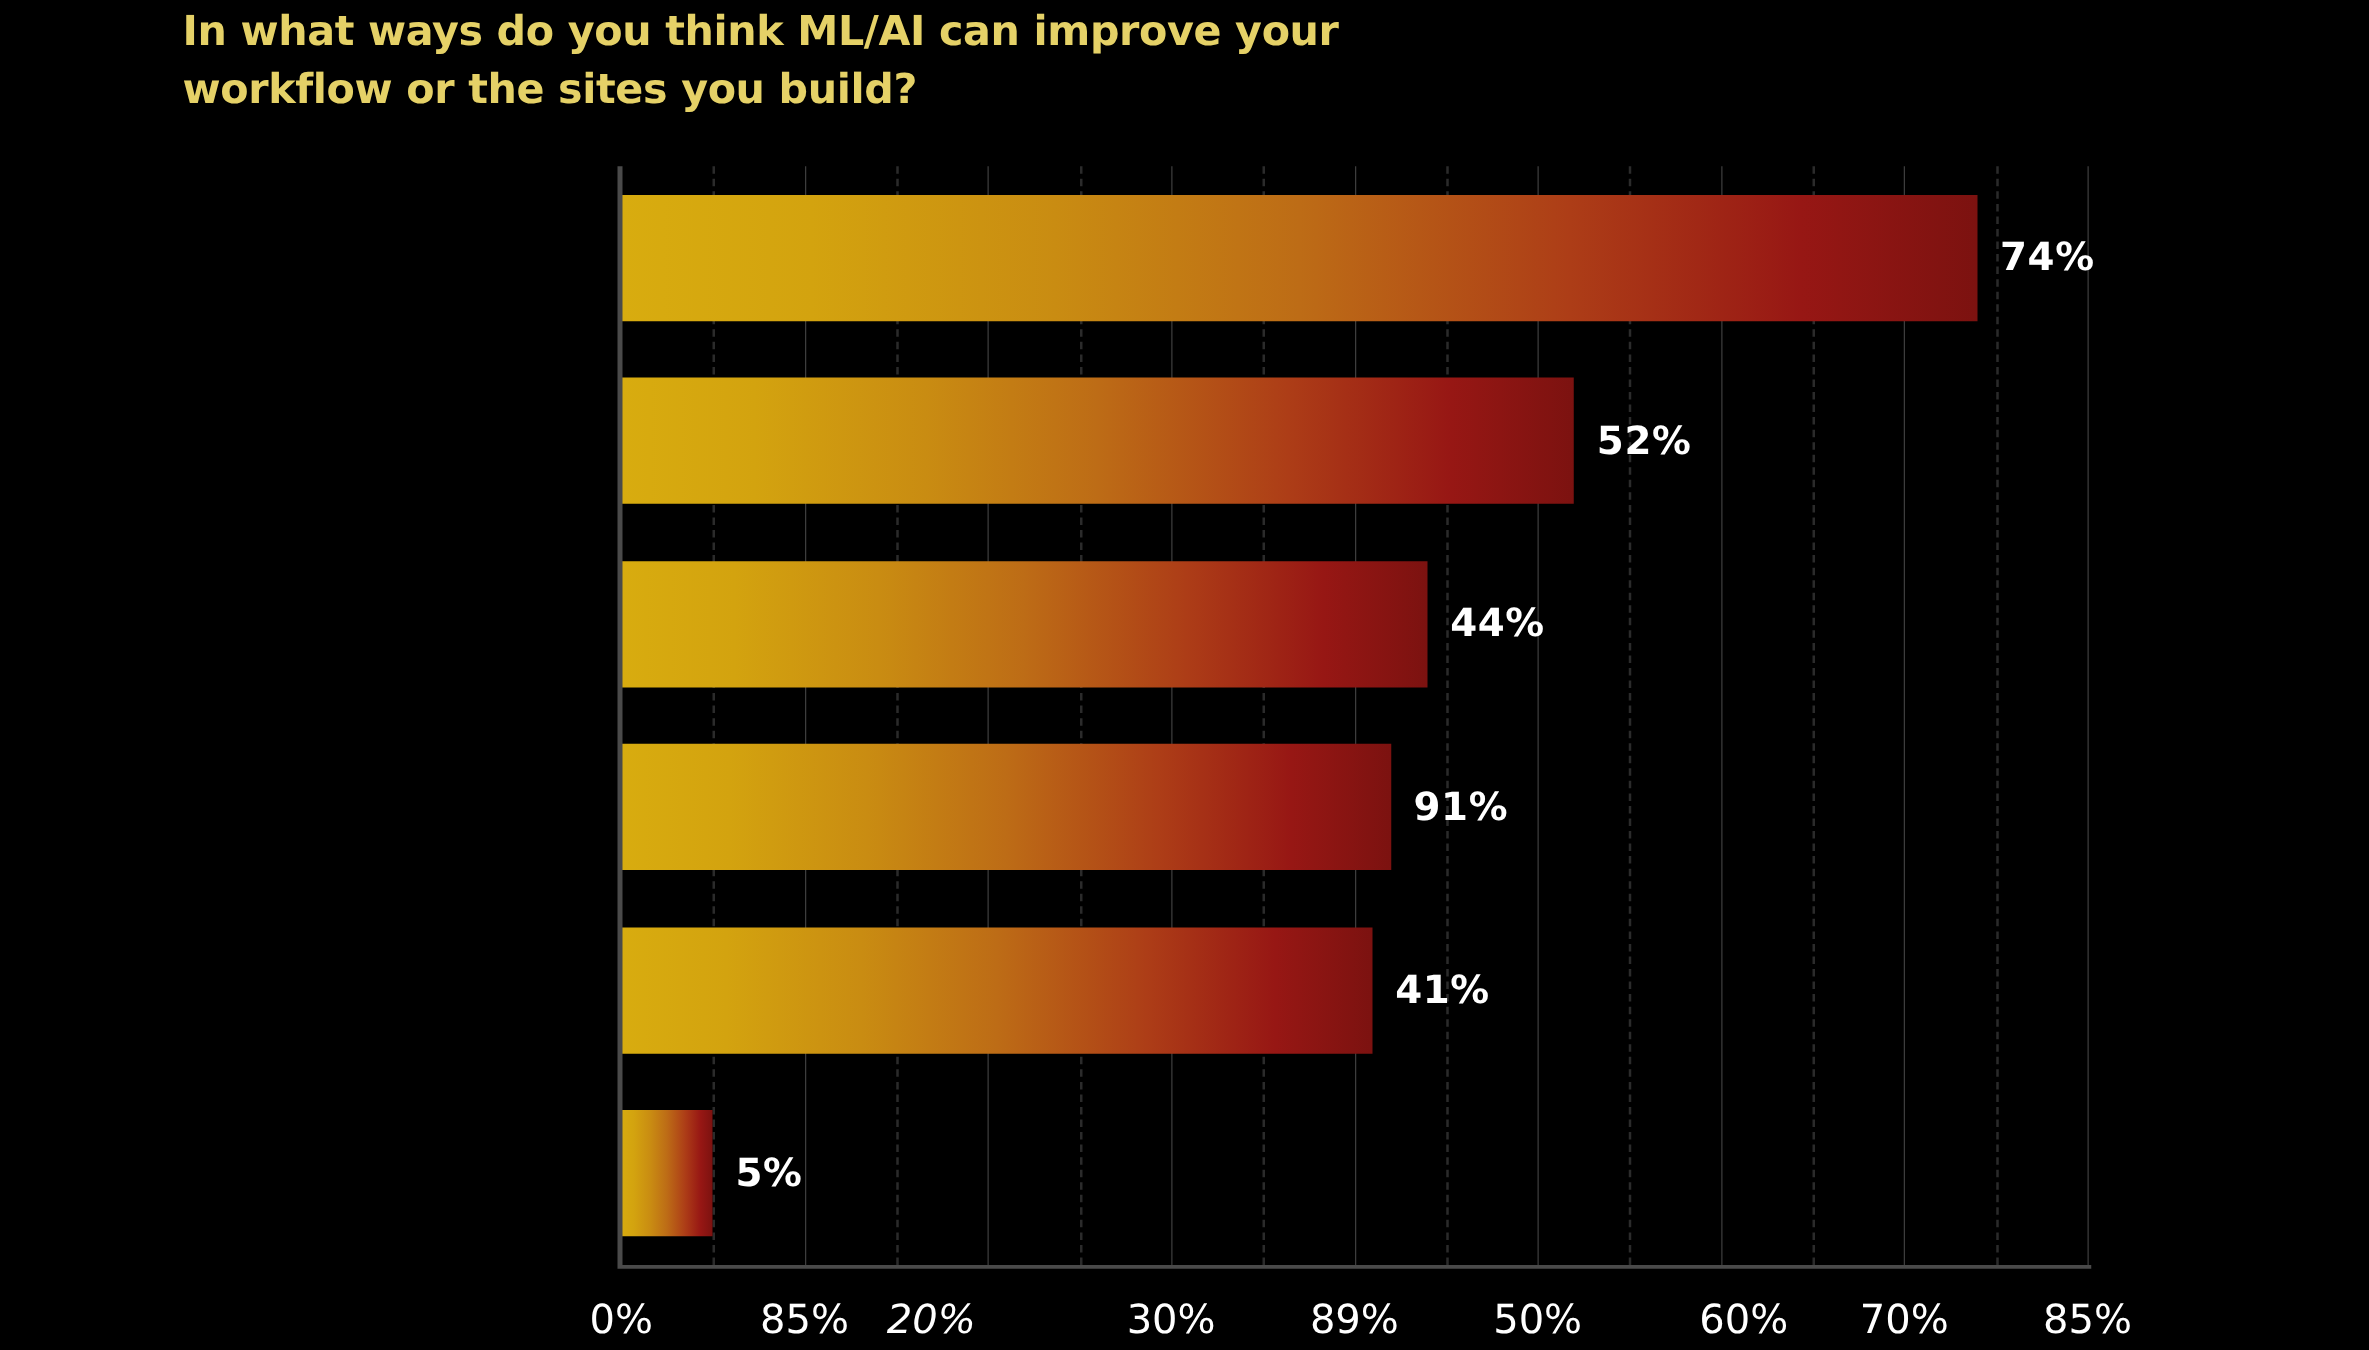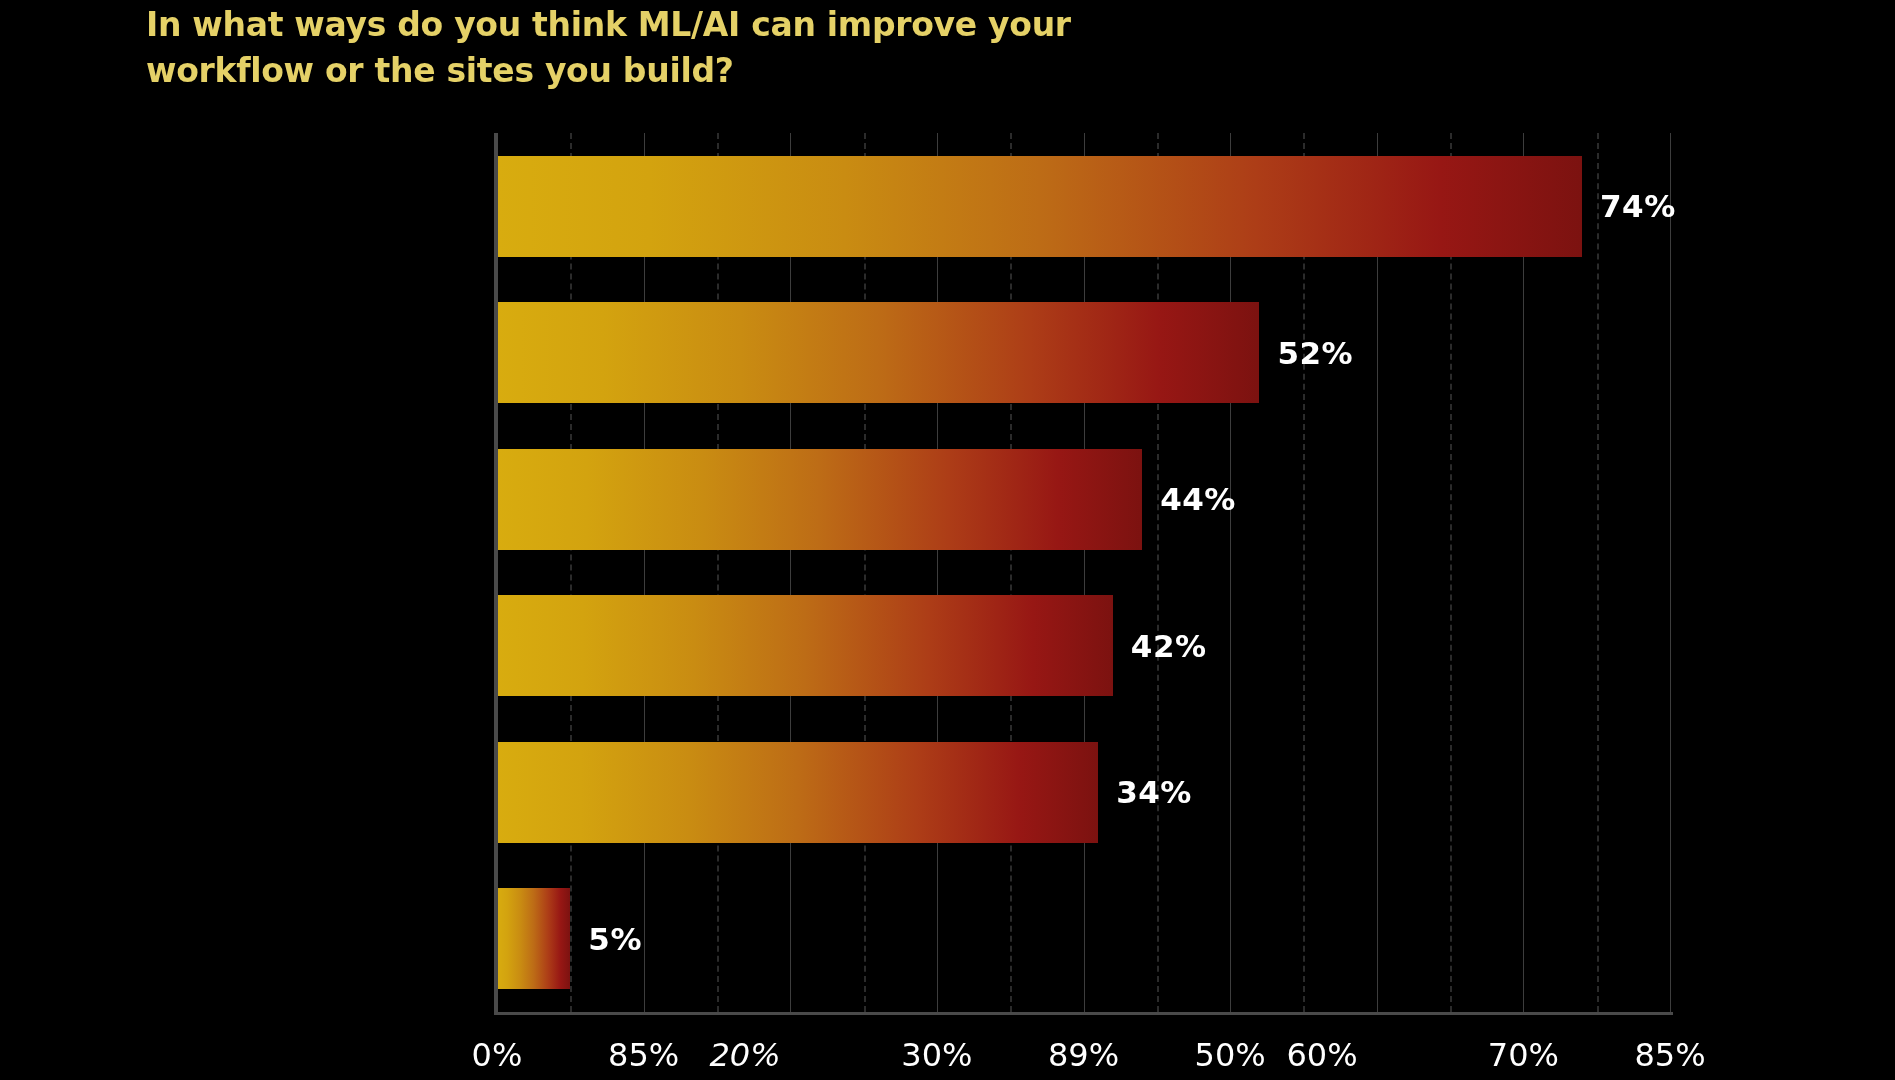--- a/index.html
+++ b/index.html
@@ -166,25 +166,25 @@
         <div class="bar-row" style="top: 169.208px; height: 101.085px;">
           <div class="bar" style="width: 762.45px;"></div>
           <div class="bar-value" style="left: 780.45px;">52%</div>
         </div>
         <div class="bar-row" style="top: 315.707px; height: 101.085px; text-align: center;">
           <div class="bar" style="width: 645.15px;"></div>
           <div class="bar-value" style="left: 663.15px;">44%</div>
         </div>
         <div class="bar-row" style="top: 462.207px; height: 101.085px;">
           <div class="bar" style="width: 615.825px;"></div>
-          <div class="bar-value" style="left: 633.825px;">42%</div>
+          <div class="bar-value" style="left: 633.825px;">91%</div>
         </div>
         <div class="bar-row" style="top: 608.707px; height: 101.085px;">
           <div class="bar" style="width: 601.163px;"></div>
-          <div class="bar-value" style="left: 619.163px;">34%</div>
+          <div class="bar-value" style="left: 619.163px;">41%</div>
         </div>
         <div class="bar-row" style="top: 755.207px; height: 101.085px;">
           <div class="bar" style="width: 73.3125px;"></div>
           <div class="bar-value" style="left: 91.3125px;">5%</div>
         </div>
       </div>
   </div>
   <div id="y-axis-line"></div>
   <div id="x-axis-line"></div>
   <div id="cat-labels">
@@ -200,17 +200,17 @@
  of users of my sites</div>
       <div class="cat-label-inner" style="top: 938.75px;">Other</div>
     </div>
   <div id="x-ticks">
       <div class="x-tick" style="left: 497px;">0%</div>
       <div class="x-tick" style="left: 643.625px;">85%</div>
       <div class="x-tick" style="left: 745px; font-style: italic;">20%</div>
       <div class="x-tick" style="left: 936.875px;">30%</div>
       <div class="x-tick" style="left: 1083.5px;">89%</div>
       <div class="x-tick" style="left: 1230.12px;">50%</div>
-      <div class="x-tick" style="left: 1322px;">60%</div>
+      <div class="x-tick" style="left: 1395px;">60%</div>
       <div class="x-tick" style="left: 1523.38px;">70%</div>
       <div class="x-tick" style="left: 1670px;">85%</div>
     </div>
 </div>
 
 </body></html>

